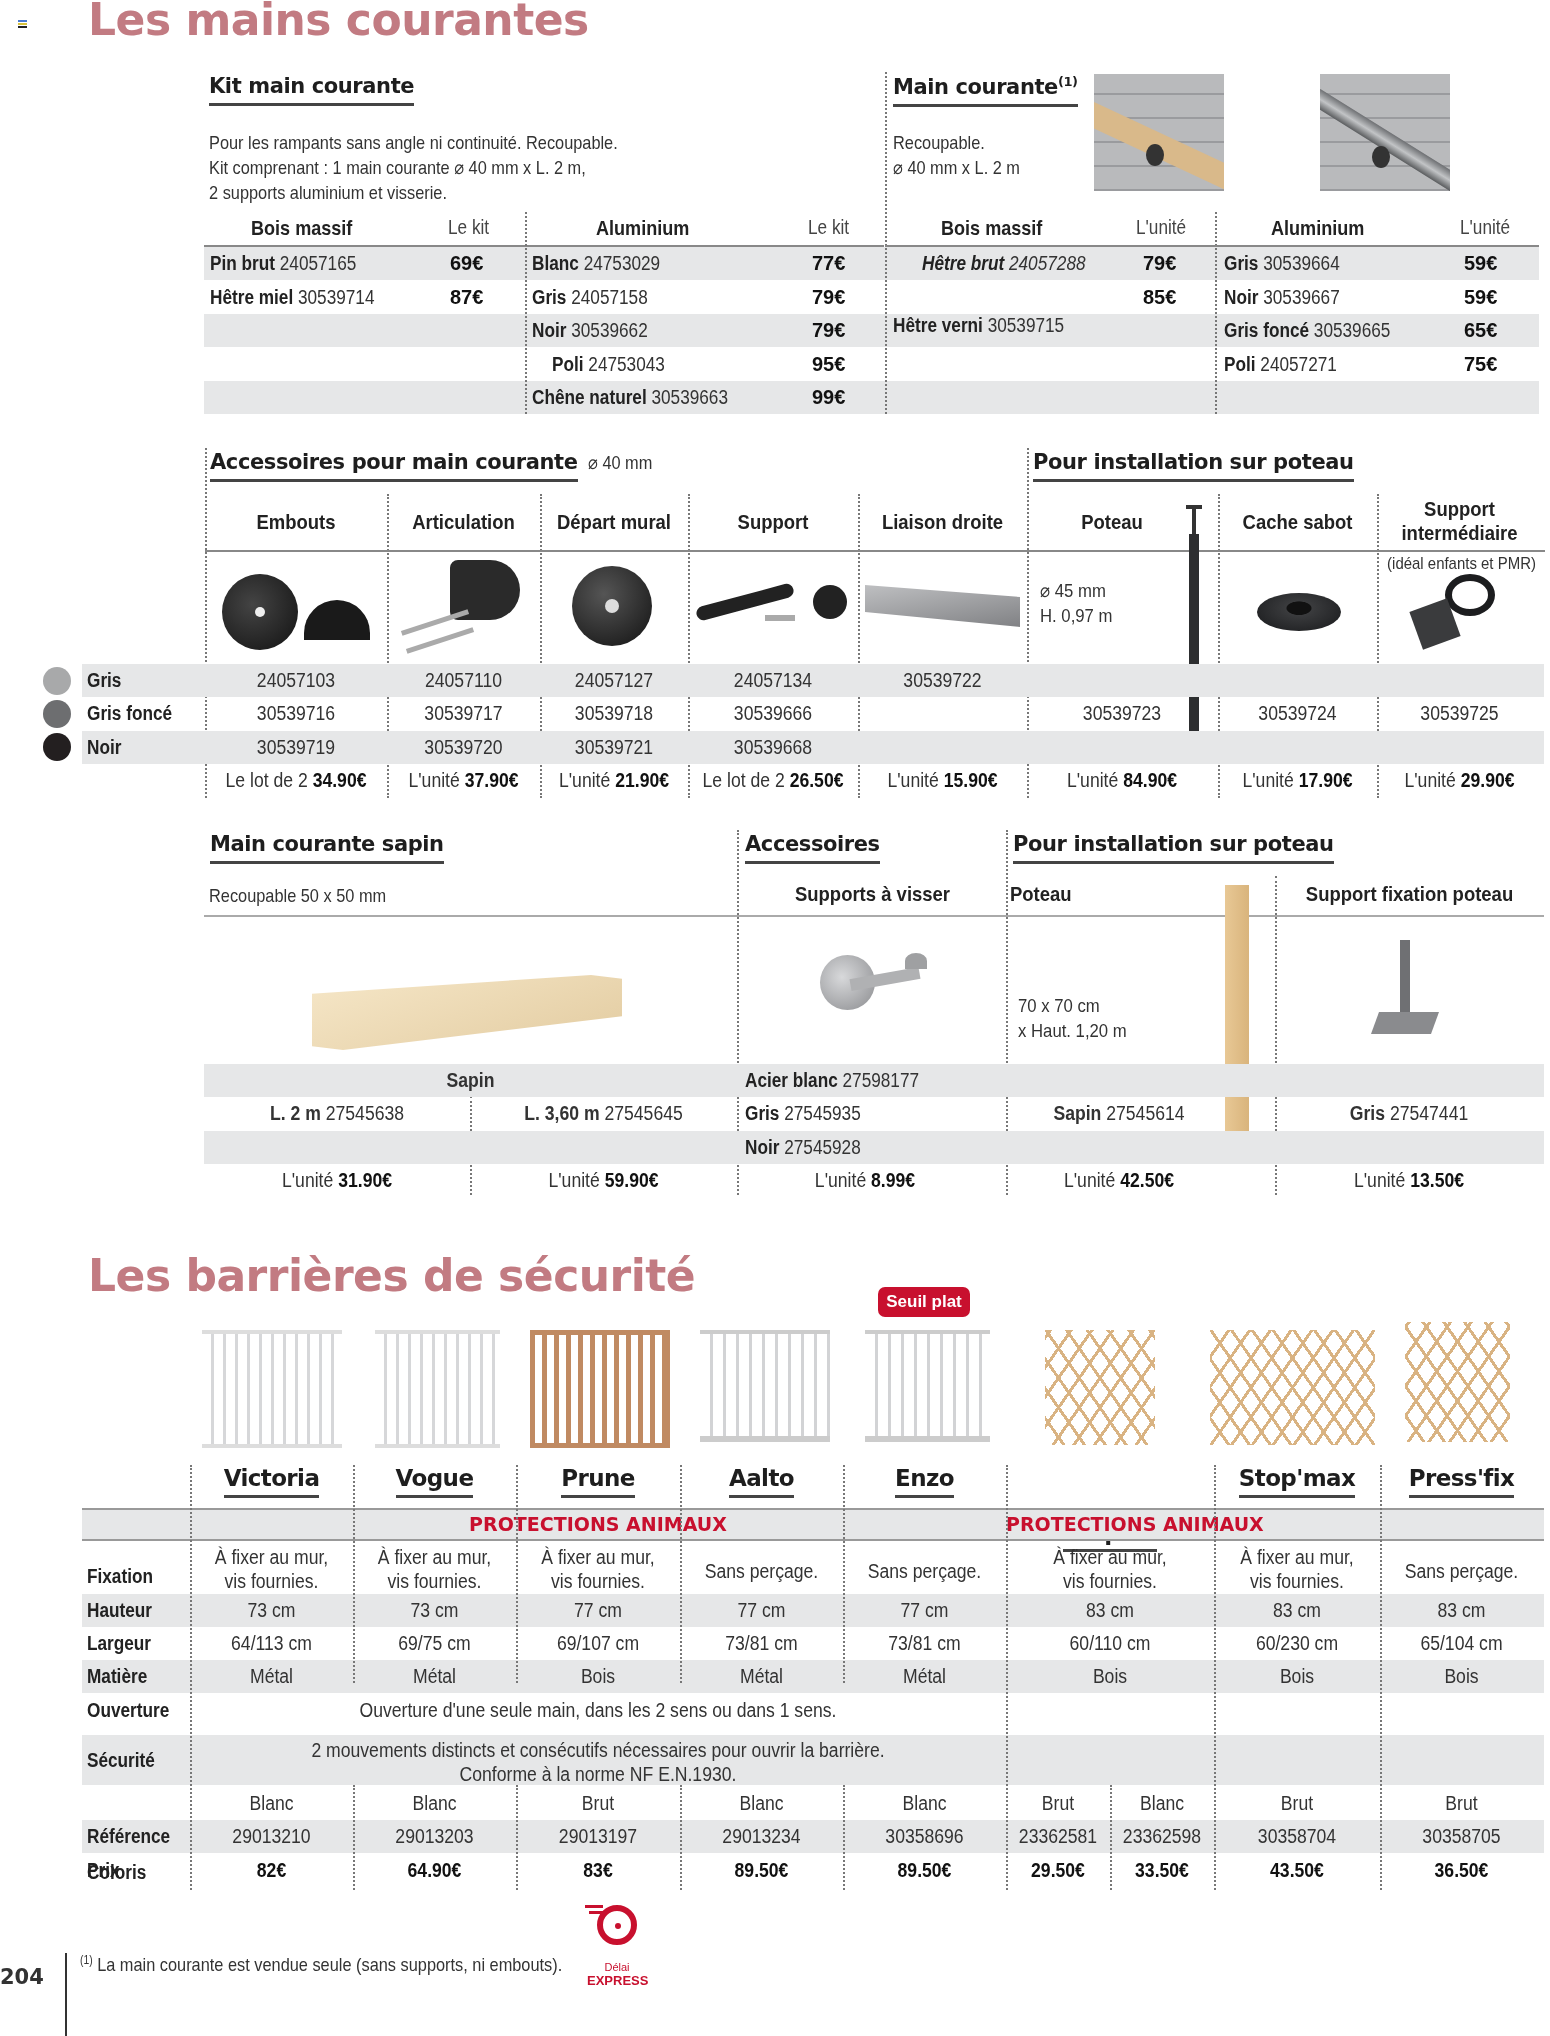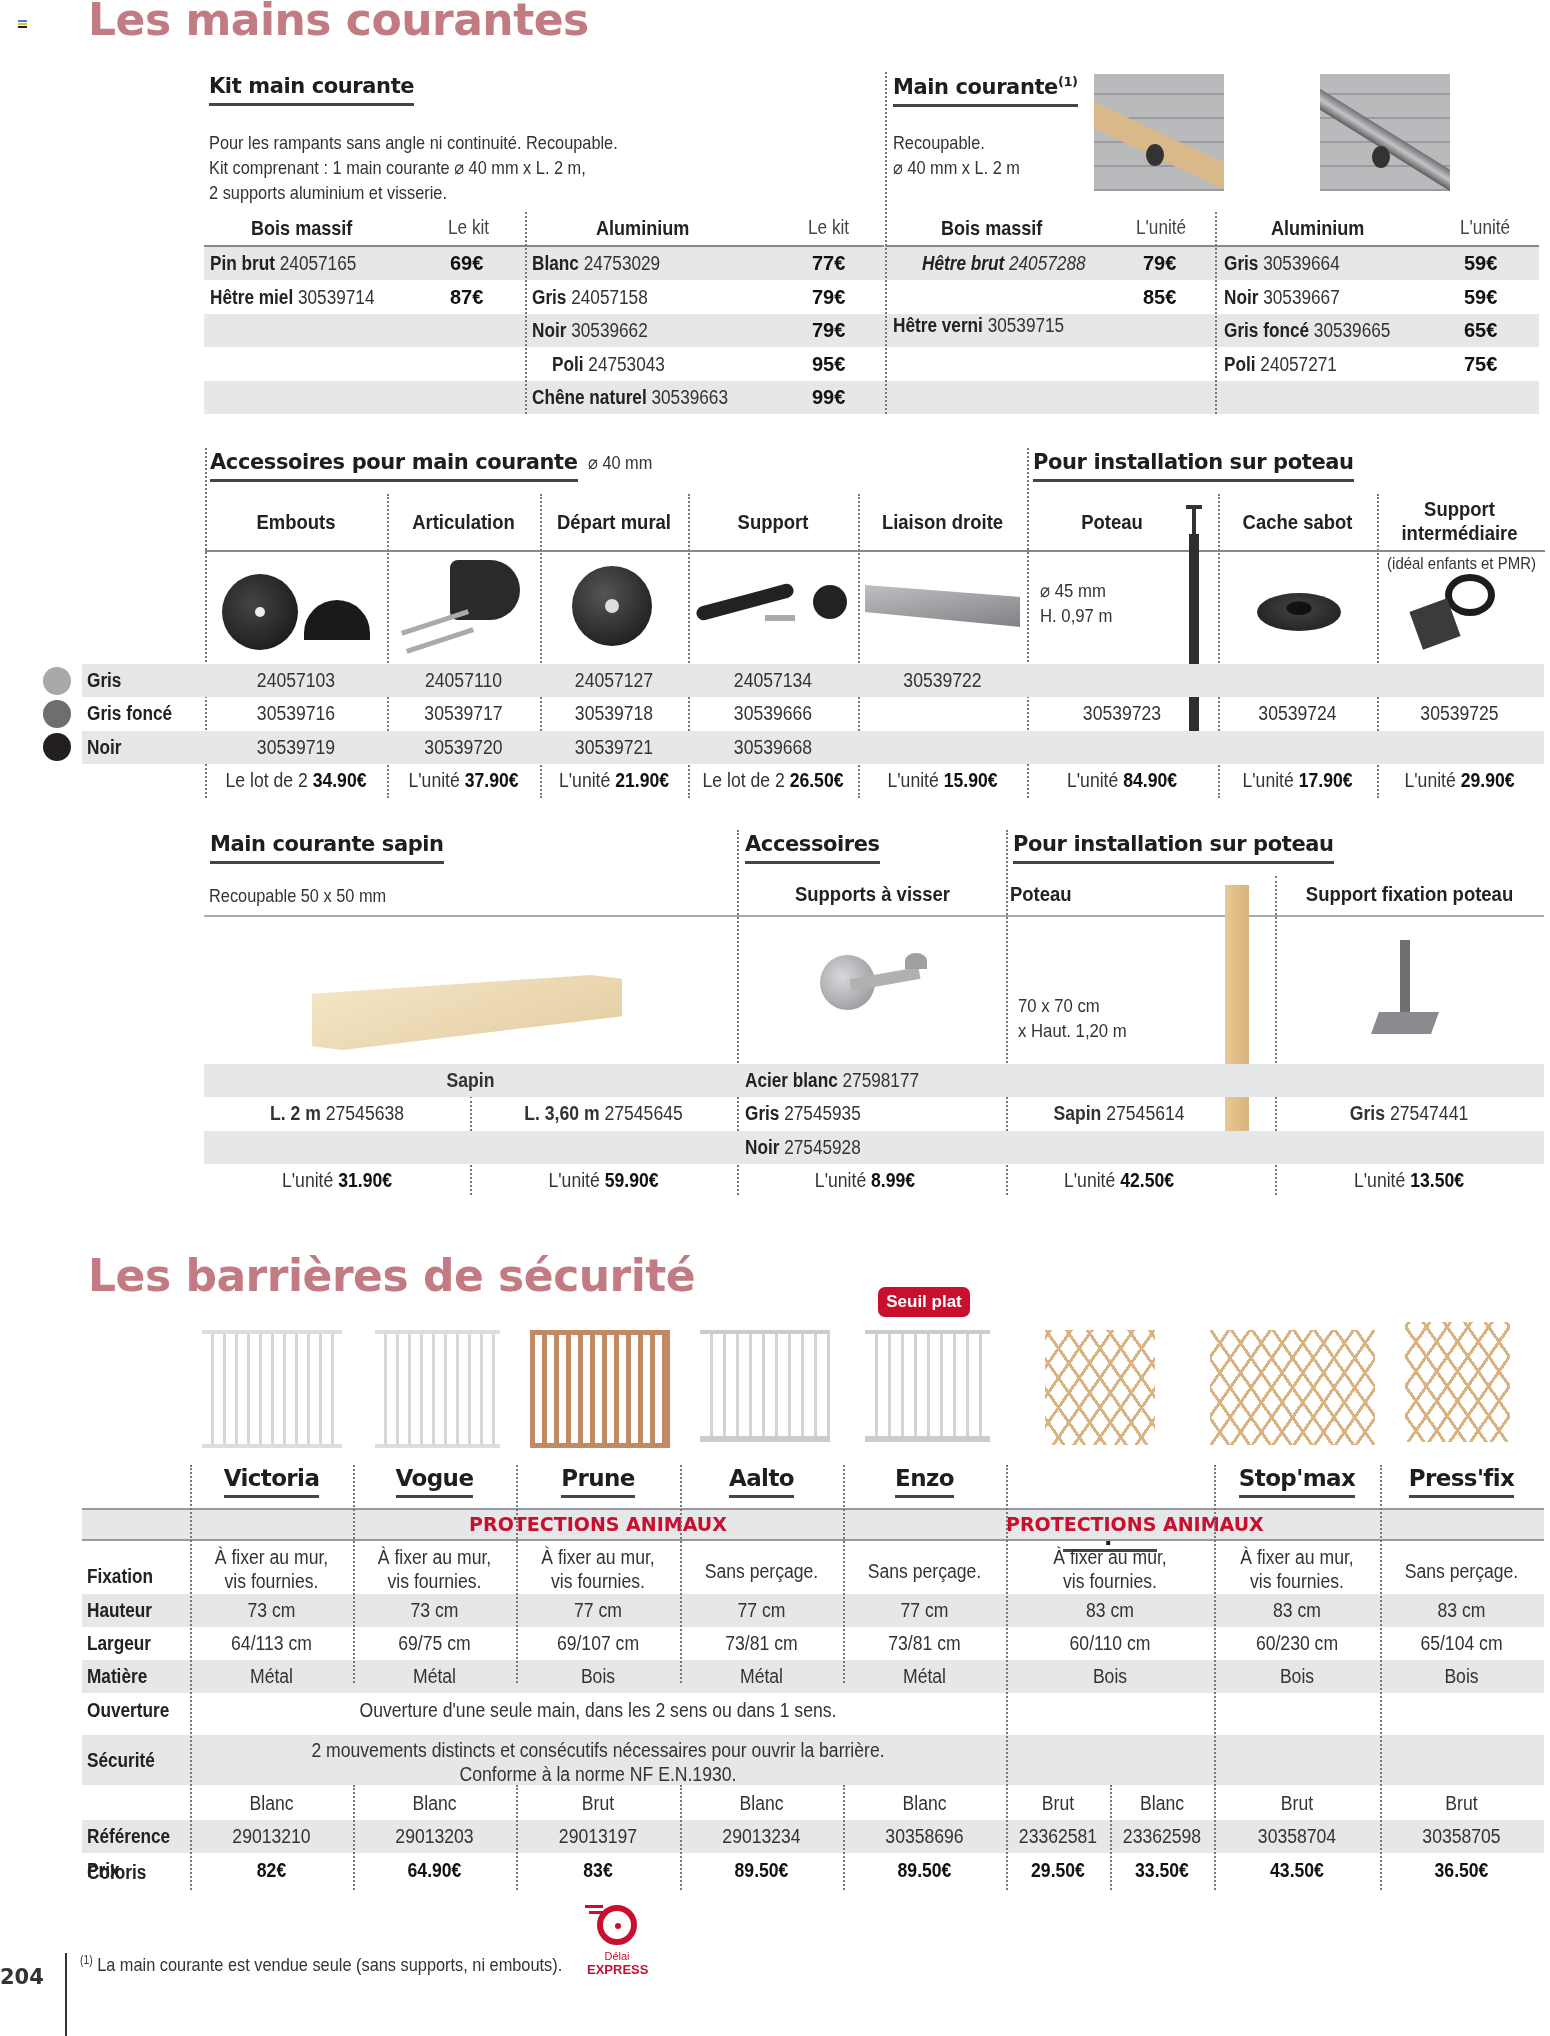--- a/index.html
+++ b/index.html
@@ -466,15 +466,15 @@
 <div class="abs" style="left:65px;top:1953px;width:2px;height:83px;background:#333;"></div>
 <div class="abs" style="left:80px;top:1953px;font-size:19px;color:#333;transform:scaleX(0.86);transform-origin:left;white-space:nowrap;">
   <sup style="font-size:12px;">(1)</sup> <span>La main courante est vendue seule (sans supports, ni embouts).</span>
 </div>
 <div class="abs" style="left:587px;top:1905px;width:60px;height:90px;text-align:center;">
   <div style="position:relative;width:40px;height:40px;margin:0 auto;border:6px solid #c8102e;border-radius:50%;">
     <div style="position:absolute;left:12px;top:12px;width:6px;height:6px;border-radius:50%;background:#c8102e;"></div>
     <div style="position:absolute;left:-18px;top:-6px;width:18px;height:3px;background:#c8102e;"></div>
     <div style="position:absolute;left:-14px;top:0;width:14px;height:3px;background:#c8102e;"></div>
   </div>
-  <div class="red" style="font-size:11px;margin-top:5px;">Délai</div>
+  <div class="red" style="font-size:11px;margin-top:16px;">Délai</div>
   <div class="red" style="font-size:13px;font-weight:bold;">EXPRESS</div>
 </div>
 
 </body></html>

